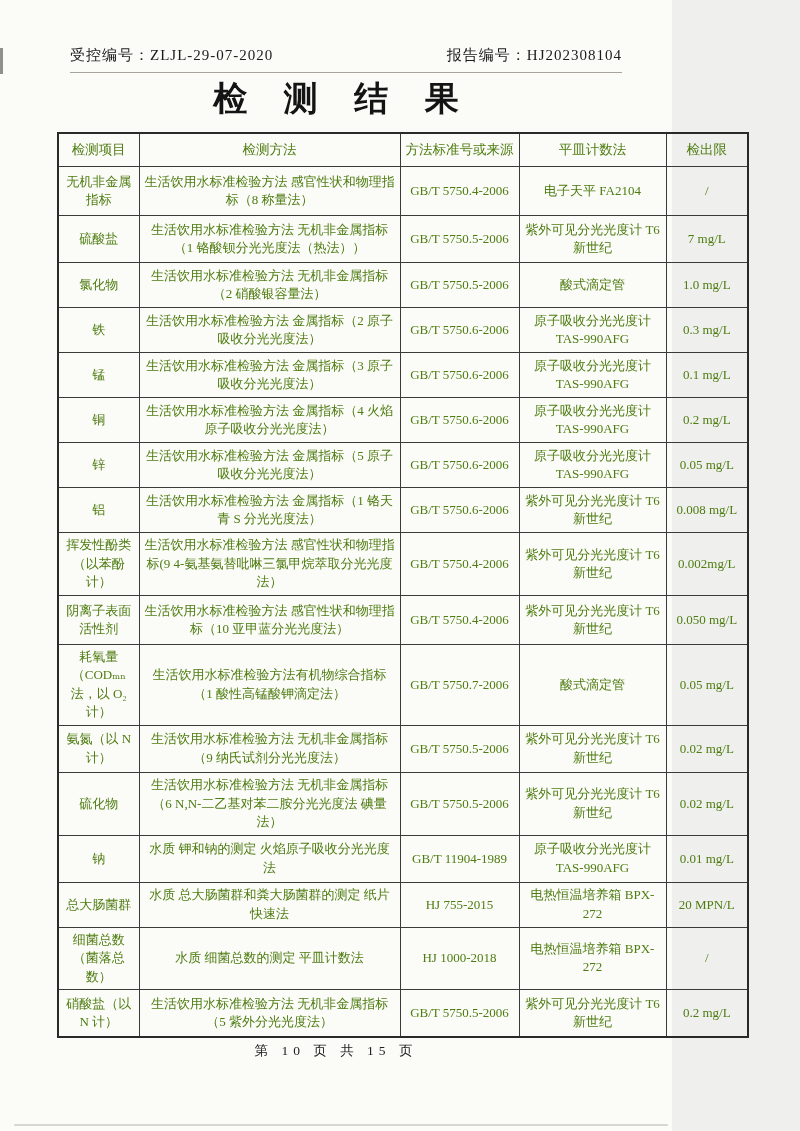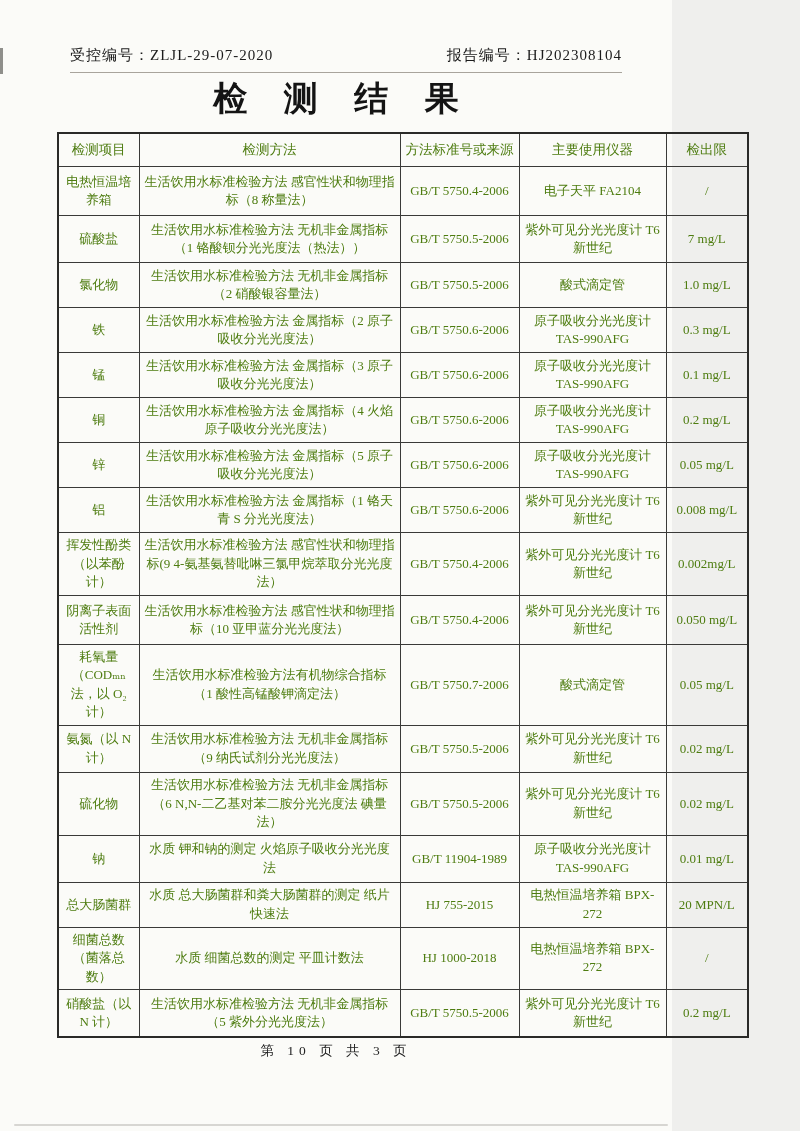--- a/index.html
+++ b/index.html
@@ -73,27 +73,27 @@
         <col class="c-method">
         <col class="c-standard">
         <col class="c-instrument">
         <col class="c-limit">
     </colgroup>
     <thead>
       <tr>
         <th>检测项目</th>
         <th>检测方法</th>
         <th>方法标准号或来源</th>
-        <th>主要使用仪器</th>
+        <th>平皿计数法</th>
         <th>检出限</th>
       </tr>
     </thead>
     <tbody>
       <tr class="h48">
-        <td>电热恒温培养箱</td>
+        <td>无机非金属指标</td>
         <td>生活饮用水标准检验方法 感官性状和物理指标（8 称量法）</td>
         <td>GB/T 5750.4-2006</td>
         <td>电子天平 FA2104</td>
         <td>/</td>
       </tr>
       <tr class="h46">
         <td>硫酸盐</td>
         <td>生活饮用水标准检验方法 无机非金属指标（1 铬酸钡分光光度法（热法））</td>
         <td>GB/T 5750.5-2006</td>
         <td>紫外可见分光光度计 T6 新世纪</td>
@@ -200,17 +200,17 @@
       <tr class="h46">
         <td>硝酸盐（以 N 计）</td>
         <td>生活饮用水标准检验方法 无机非金属指标（5 紫外分光光度法）</td>
         <td>GB/T 5750.5-2006</td>
         <td>紫外可见分光光度计 T6 新世纪</td>
         <td>0.2 mg/L</td>
       </tr>
     </tbody>
   </table>
 
-  <div class="doc-footer">第 10 页 共 3 页</div>
+  <div class="doc-footer">第 10 页 共 15 页</div>
 
   <div class="scan-mark-left"></div>
   <div class="scan-edge-bottom"></div>
 </div>
 
 </body></html>

